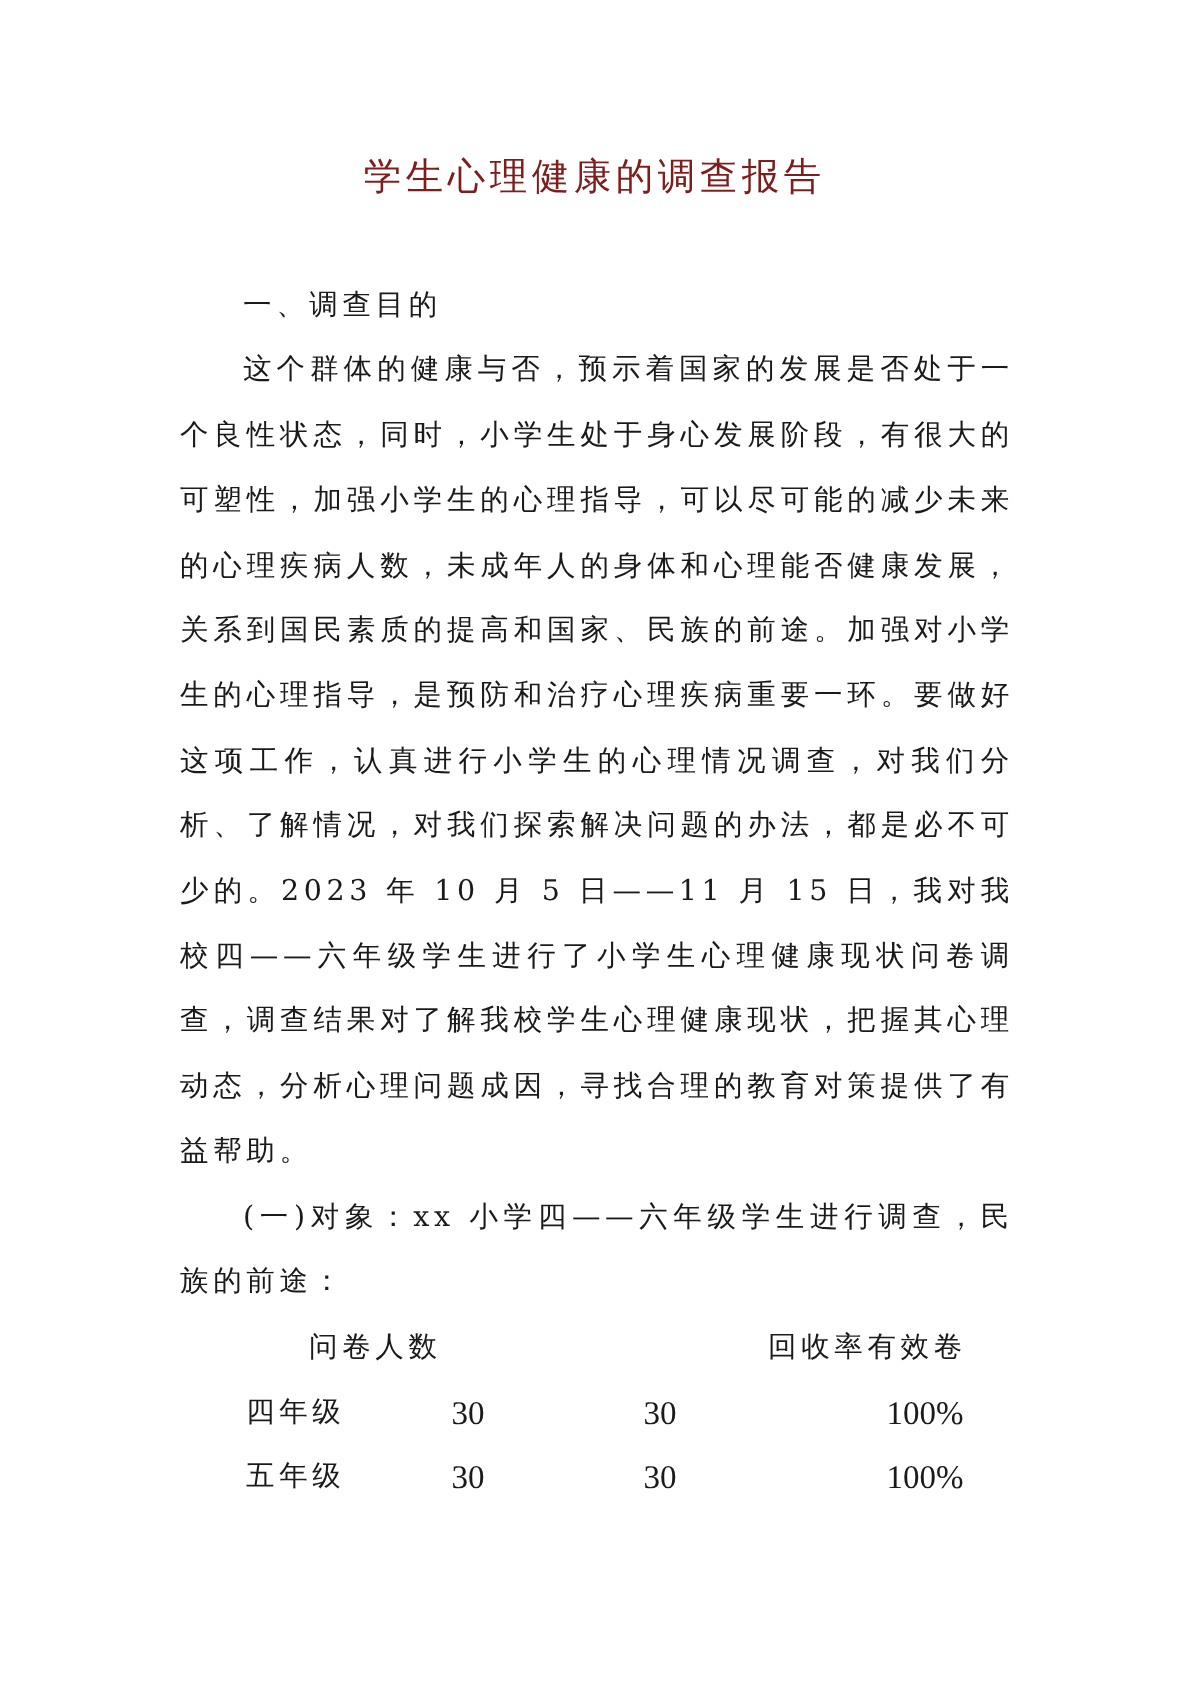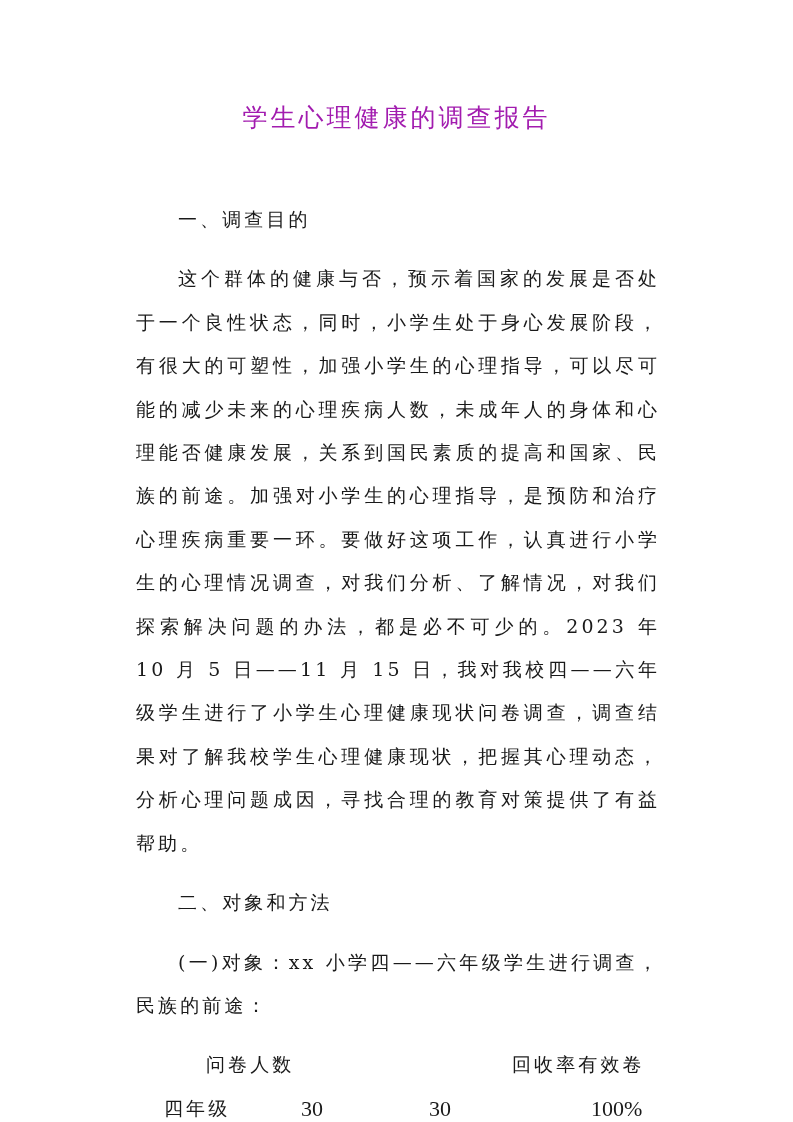--- a/index.html
+++ b/index.html
@@ -27,33 +27,33 @@
       position: absolute;
       top: 100px;
       left: 0;
       width: 793px;
       text-align: center;
       font-size: 25px;
       letter-spacing: 3px;
       line-height: 36px;
       font-weight: normal;
       margin: 0;
-      color: #a21caf;
+      color: #7f1d1d;
     }
     .body {
       position: absolute;
       left: 120px;
       top: 182px;
       width: 556px;
       font-size: 19px;
       line-height: 43.4px;
       letter-spacing: 3.1px;
     }
     .body p {
-      margin: 16px;
+      margin: 0;
       text-indent: 42px;
       text-align: justify;
       text-align-last: left;
     }
     .table {
       position: relative;
       width: 556px;
       font-size: 19px;
     }
     .trow {
@@ -79,21 +79,20 @@
 <div class="page">
 
   <h1 class="title">学生心理健康的调查报告</h1>
 
   <div class="body">
 
     <p>一、调查目的</p>
 
     <p>这个群体的健康与否，预示着国家的发展是否处于一个良性状态，同时，小学生处于身心发展阶段，有很大的可塑性，加强小学生的心理指导，可以尽可能的减少未来的心理疾病人数，未成年人的身体和心理能否健康发展，关系到国民素质的提高和国家、民族的前途。加强对小学生的心理指导，是预防和治疗心理疾病重要一环。要做好这项工作，认真进行小学生的心理情况调查，对我们分析、了解情况，对我们探索解决问题的办法，都是必不可少的。2023 年 10 月 5 日——11 月 15 日，我对我校四——六年级学生进行了小学生心理健康现状问卷调查，调查结果对了解我校学生心理健康现状，把握其心理动态，分析心理问题成因，寻找合理的教育对策提供了有益帮助。</p>
 
-    <p>二、对象和方法</p>
 
     <p>(一)对象：xx 小学四——六年级学生进行调查，民族的前途：</p>
 
 
     <div class="table">
       <div class="trow">
         <span style="left:86px;">问卷人数</span>
         <span style="left:366px;margin-left:26px;">回收率有效卷</span>
       </div>
       <div class="trow">

